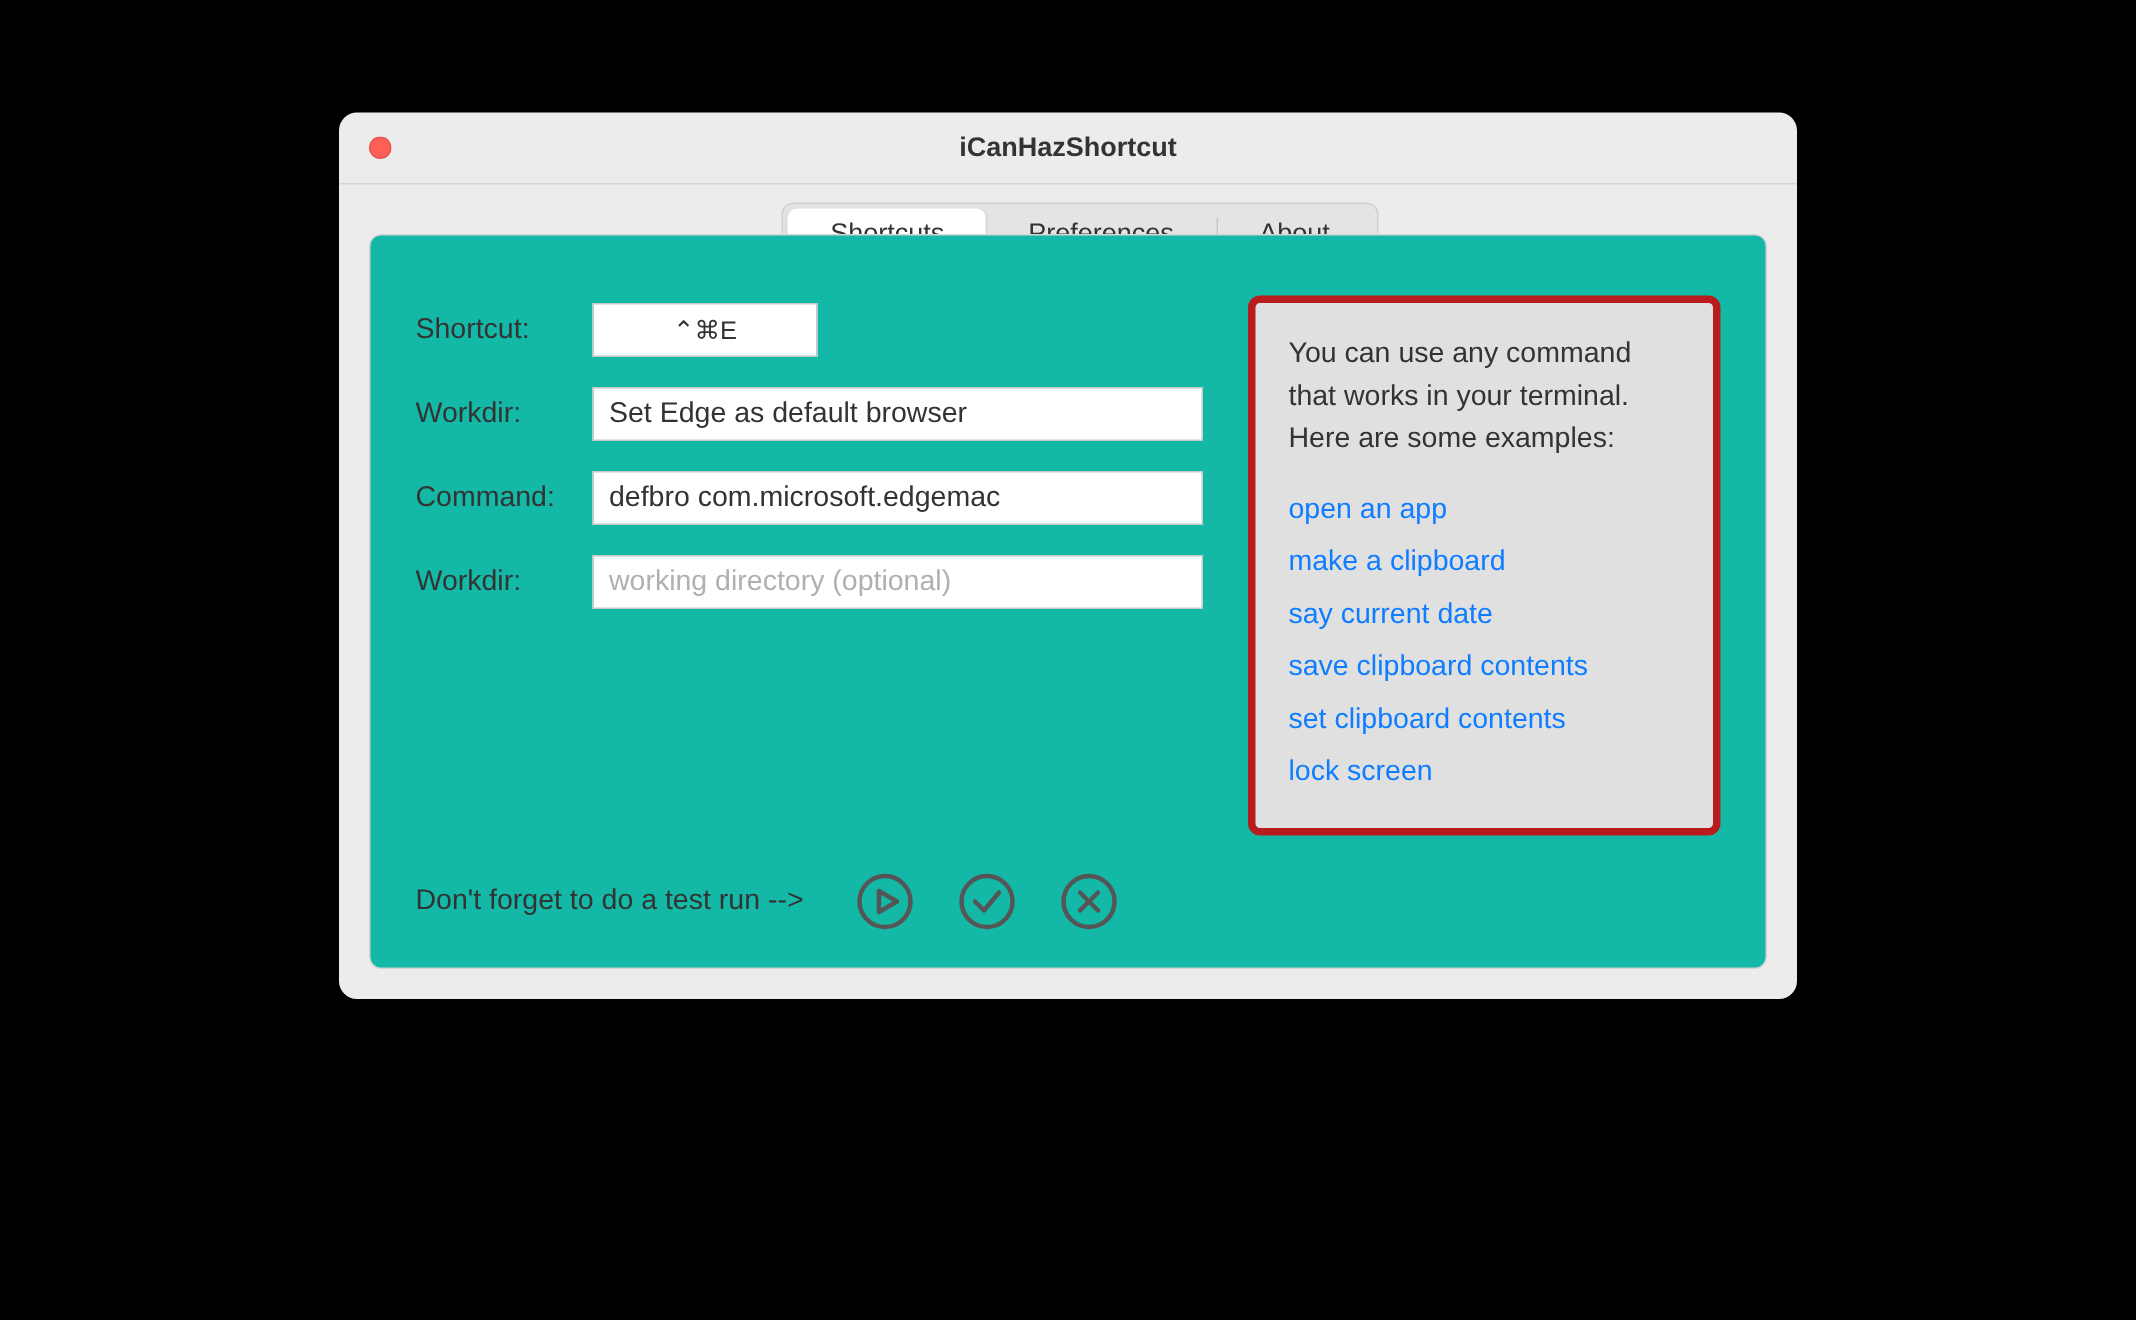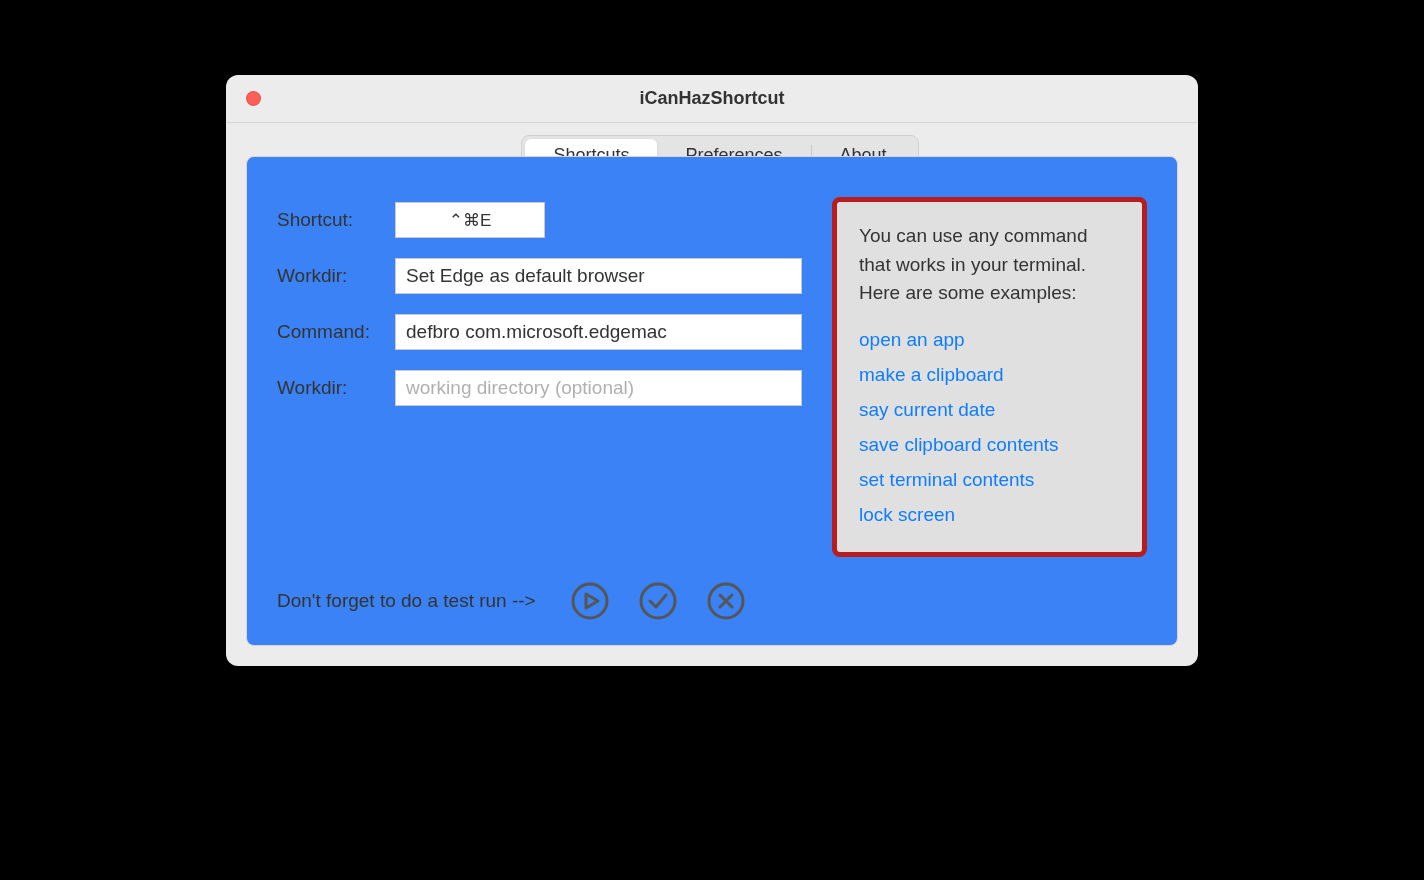--- a/index.html
+++ b/index.html
@@ -75,21 +75,21 @@
     .tab-divider {
       width: 1px;
       background: #c8c8c8;
       margin: 6px 0;
     }
     .panel-wrapper {
       padding: 0 20px 20px 20px;
       margin-top: -20px;
     }
     .content-panel {
-      background: #3b82f6;
+      background: #14b8a6;
       border: 1px solid #d5d5d5;
       border-radius: 8px;
       padding: 40px 30px 22px 30px;
       display: flex;
       gap: 30px;
       position: relative;
     }
     .form-col {
       flex: 0 0 525px;
       display: flex;
@@ -224,21 +224,21 @@
               <input type="text" class="text-input" placeholder="working directory (optional)" style="">
             </div>
           </div>
 
           <div class="hints-panel">
             <div class="hints-text">You can use any command that works in your terminal. Here are some examples:</div>
             <a class="example-link">open an app</a>
             <a class="example-link">make a clipboard</a>
             <a class="example-link">say current date</a>
             <a class="example-link">save clipboard contents</a>
-            <a class="example-link">set terminal contents</a>
+            <a class="example-link">set clipboard contents</a>
             <a class="example-link">lock screen</a>
           </div>
         </div>
 
         <div class="footer">
           <div class="footer-text">Don't forget to do a test run --&gt;</div>
           <div class="icon-button">
             <svg viewBox="0 0 40 40">
               <circle cx="20" cy="20" r="17" fill="none" stroke="currentColor" stroke-width="3"></circle>
               <path d="M 16 13 L 28 20 L 16 27 Z" fill="none" stroke="currentColor" stroke-width="3" stroke-linejoin="round"></path>

